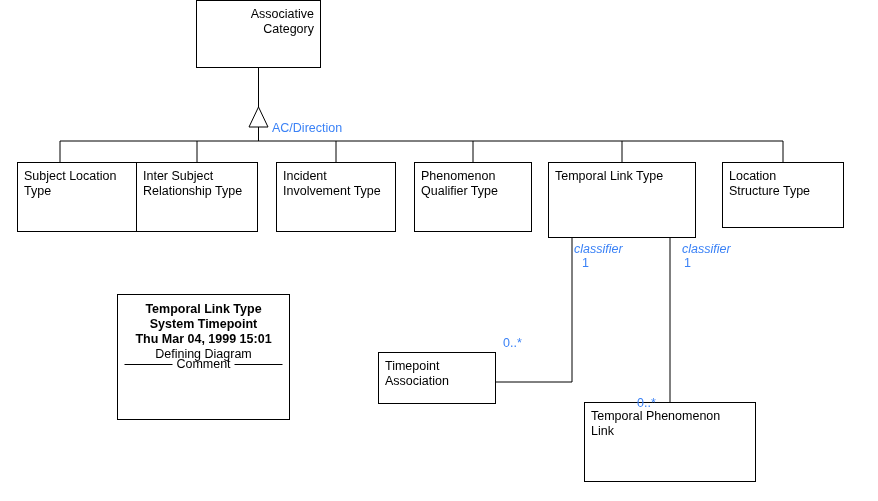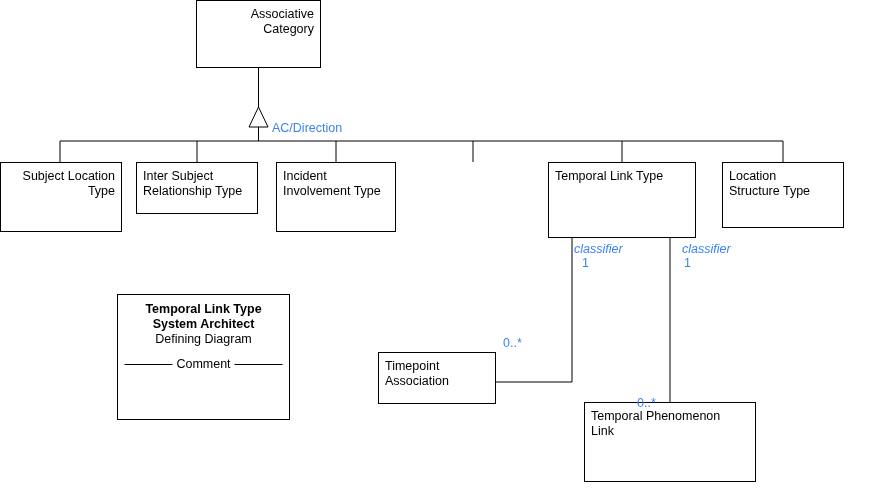--- a/index.html
+++ b/index.html
@@ -97,29 +97,31 @@
 
     <line x1="572" y1="238" x2="572" y2="382" stroke="#000" stroke-width="1"></line>
     <line x1="572" y1="382" x2="496" y2="382" stroke="#000" stroke-width="1"></line>
 
     <line x1="670" y1="238" x2="670" y2="418" stroke="#000" stroke-width="1"></line>
   </svg>
 
   <div class="box" style="left:196px; top:0px; width:125px; height:68px;text-align:right;">Associative
 Category</div>
 
-  <div class="box" style="left:0px; top:162px; width:122px; height:70px;text-align:right;">Subject Location
+  <div class="box" style="left:17px; top:162px; width:122px; height:70px;">Subject Location
 Type</div>
 
-  <div class="box" style="left:136px; top:162px; width:122px; height:52px;">Inter Subject
+  <div class="box" style="left:136px; top:162px; width:122px; height:70px;">Inter Subject
 Relationship Type</div>
 
   <div class="box" style="left:276px; top:162px; width:120px; height:70px;">Incident
 Involvement Type</div>
 
+  <div class="box" style="left:414px; top:162px; width:118px; height:70px;">Phenomenon
+Qualifier Type</div>
 
   <div class="box" style="left:548px; top:162px; width:148px; height:76px;">Temporal Link Type</div>
 
   <div class="box" style="left:722px; top:162px; width:122px; height:66px;">Location
 Structure Type</div>
 
   <div class="box" style="left:378px; top:352px; width:118px; height:52px;">Timepoint
 Association</div>
 
   <div class="box" style="left:584px; top:402px; width:172px; height:80px;">Temporal Phenomenon
@@ -132,20 +134,21 @@
 
   <div class="label italic" style="left:682px; top:242px;">classifier</div>
   <div class="label" style="left:684px; top:256px;">1</div>
 
   <div class="label" style="left:503px; top:336px;">0..*</div>
 
   <div class="label" style="left:637px; top:396px;">0..*</div>
 
   <div class="note" style="left:117px; top:294px; width:173px; height:126px;">
     <span class="bold">Temporal Link Type</span>
-    <span class="bold">System Architect</span>
+    <span class="bold">System Timepoint</span>
+    <span class="bold">Thu Mar 04, 1999  15:01</span>
     <div class="note-sep">
       <span class="rule"></span><span>Comment</span><span class="rule"></span>
     </div>
     <span class="normal" style="">Defining Diagram</span>
   </div>
 
 </div>
 
 </body></html>

